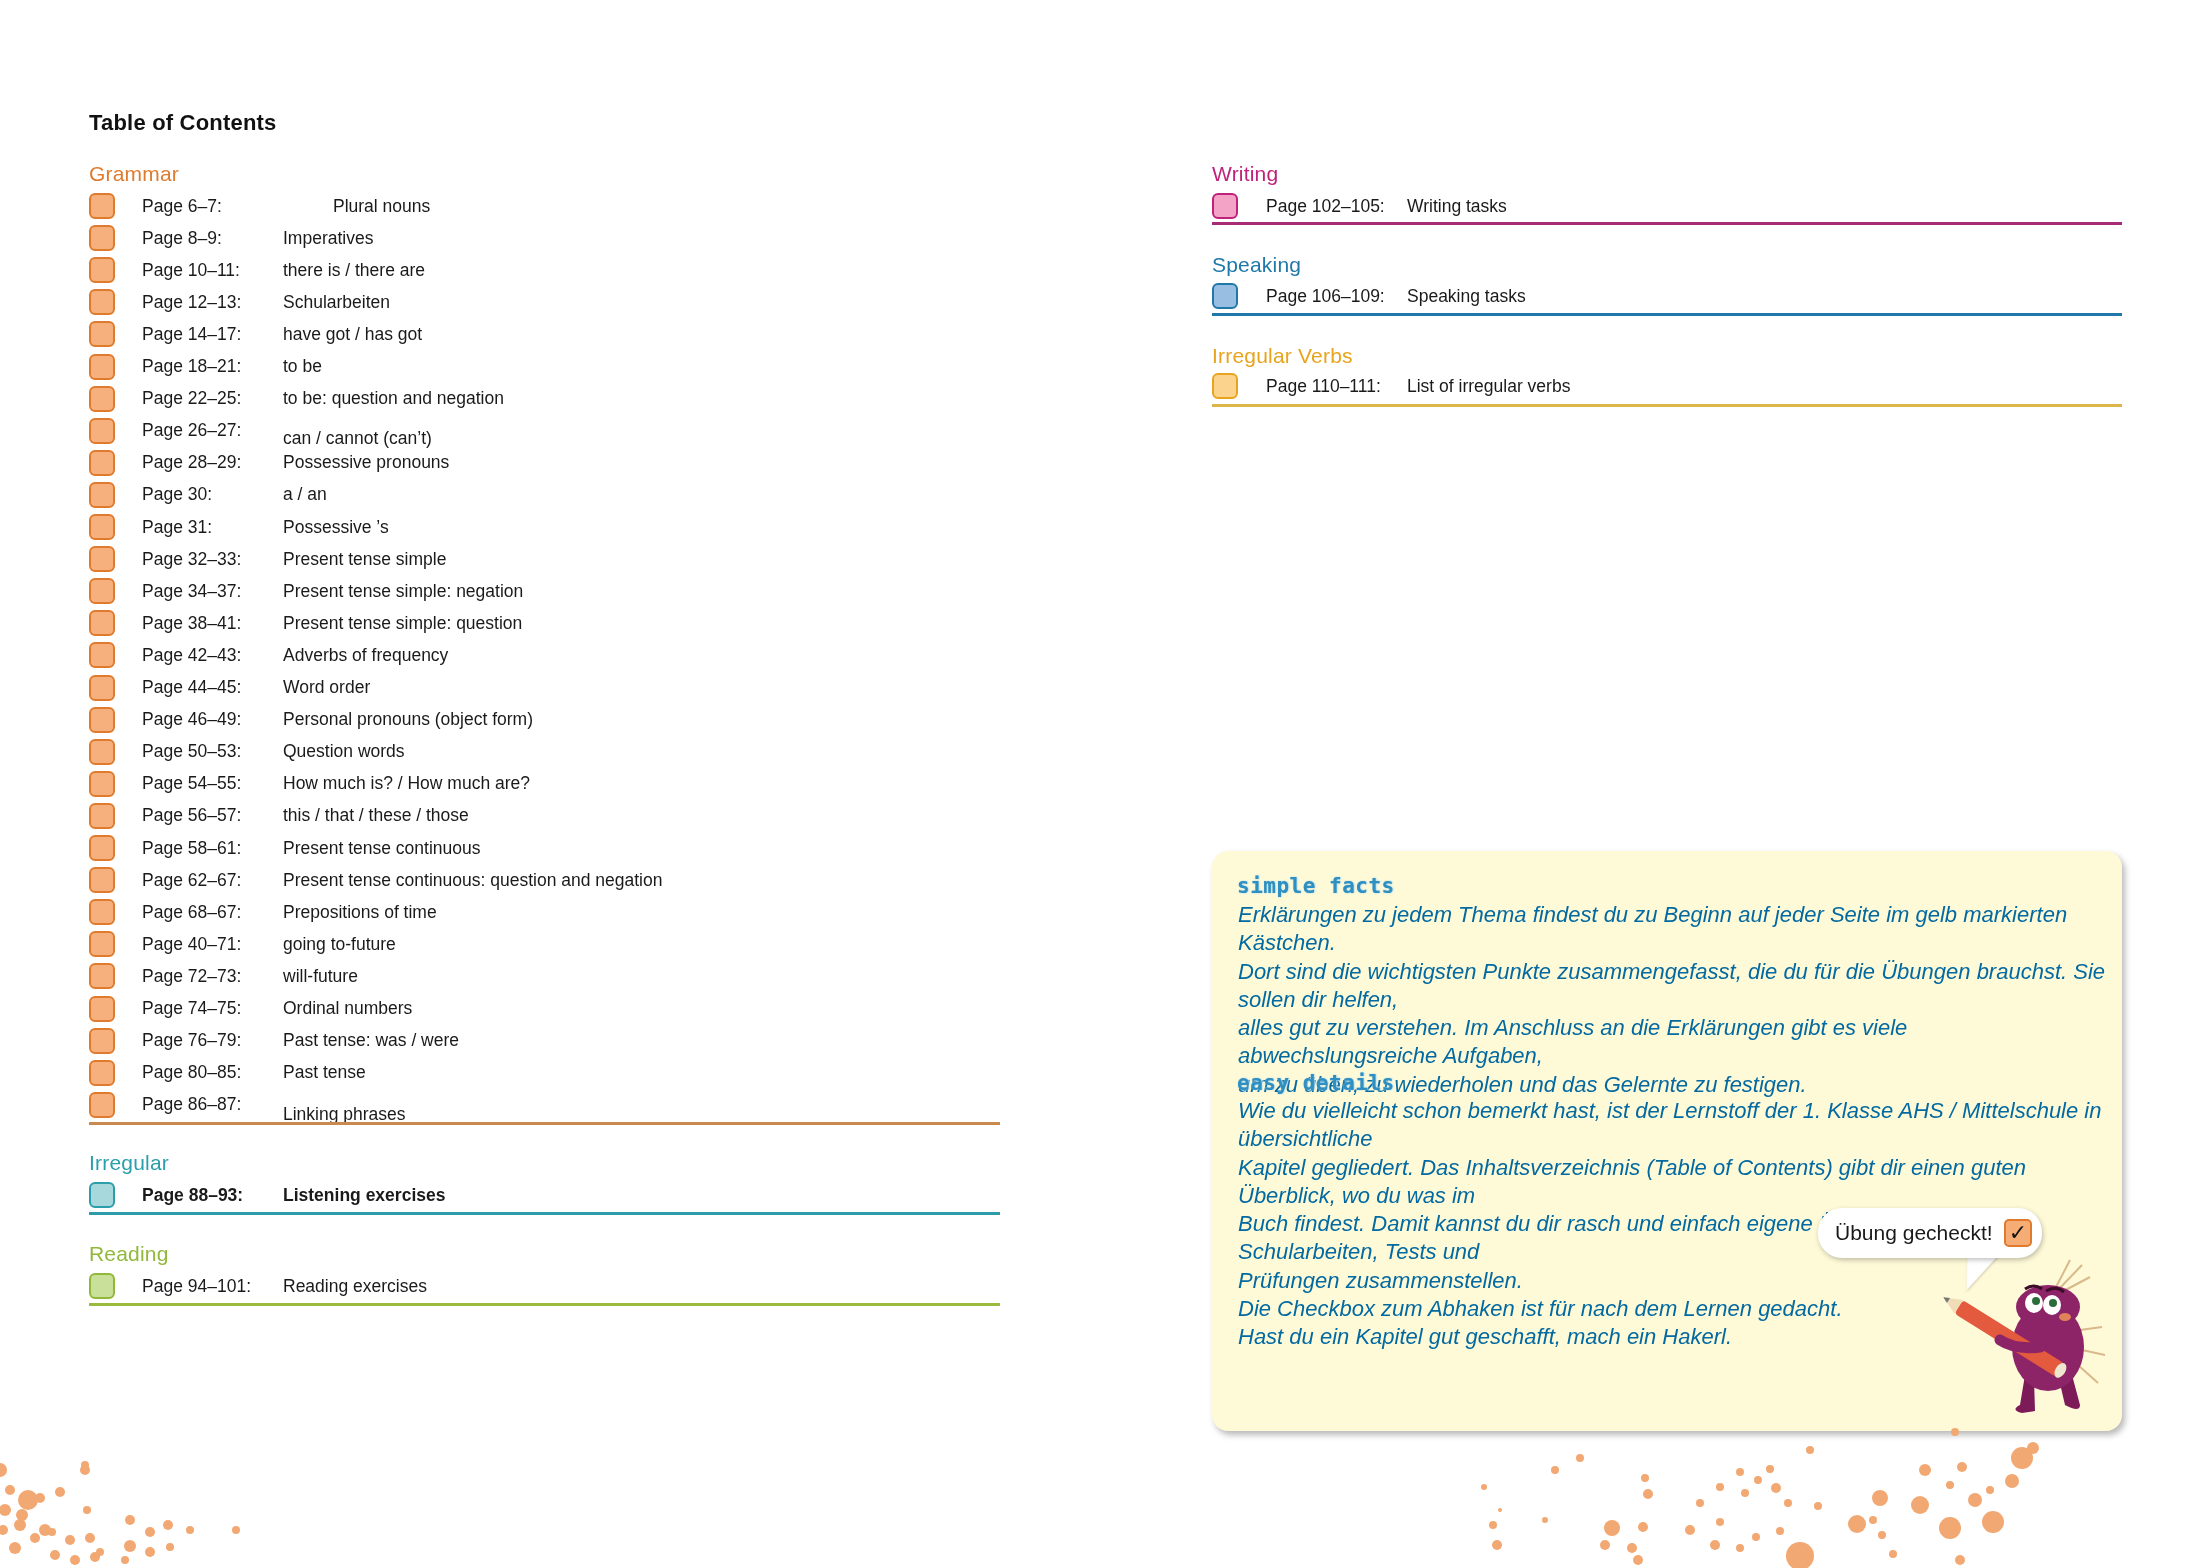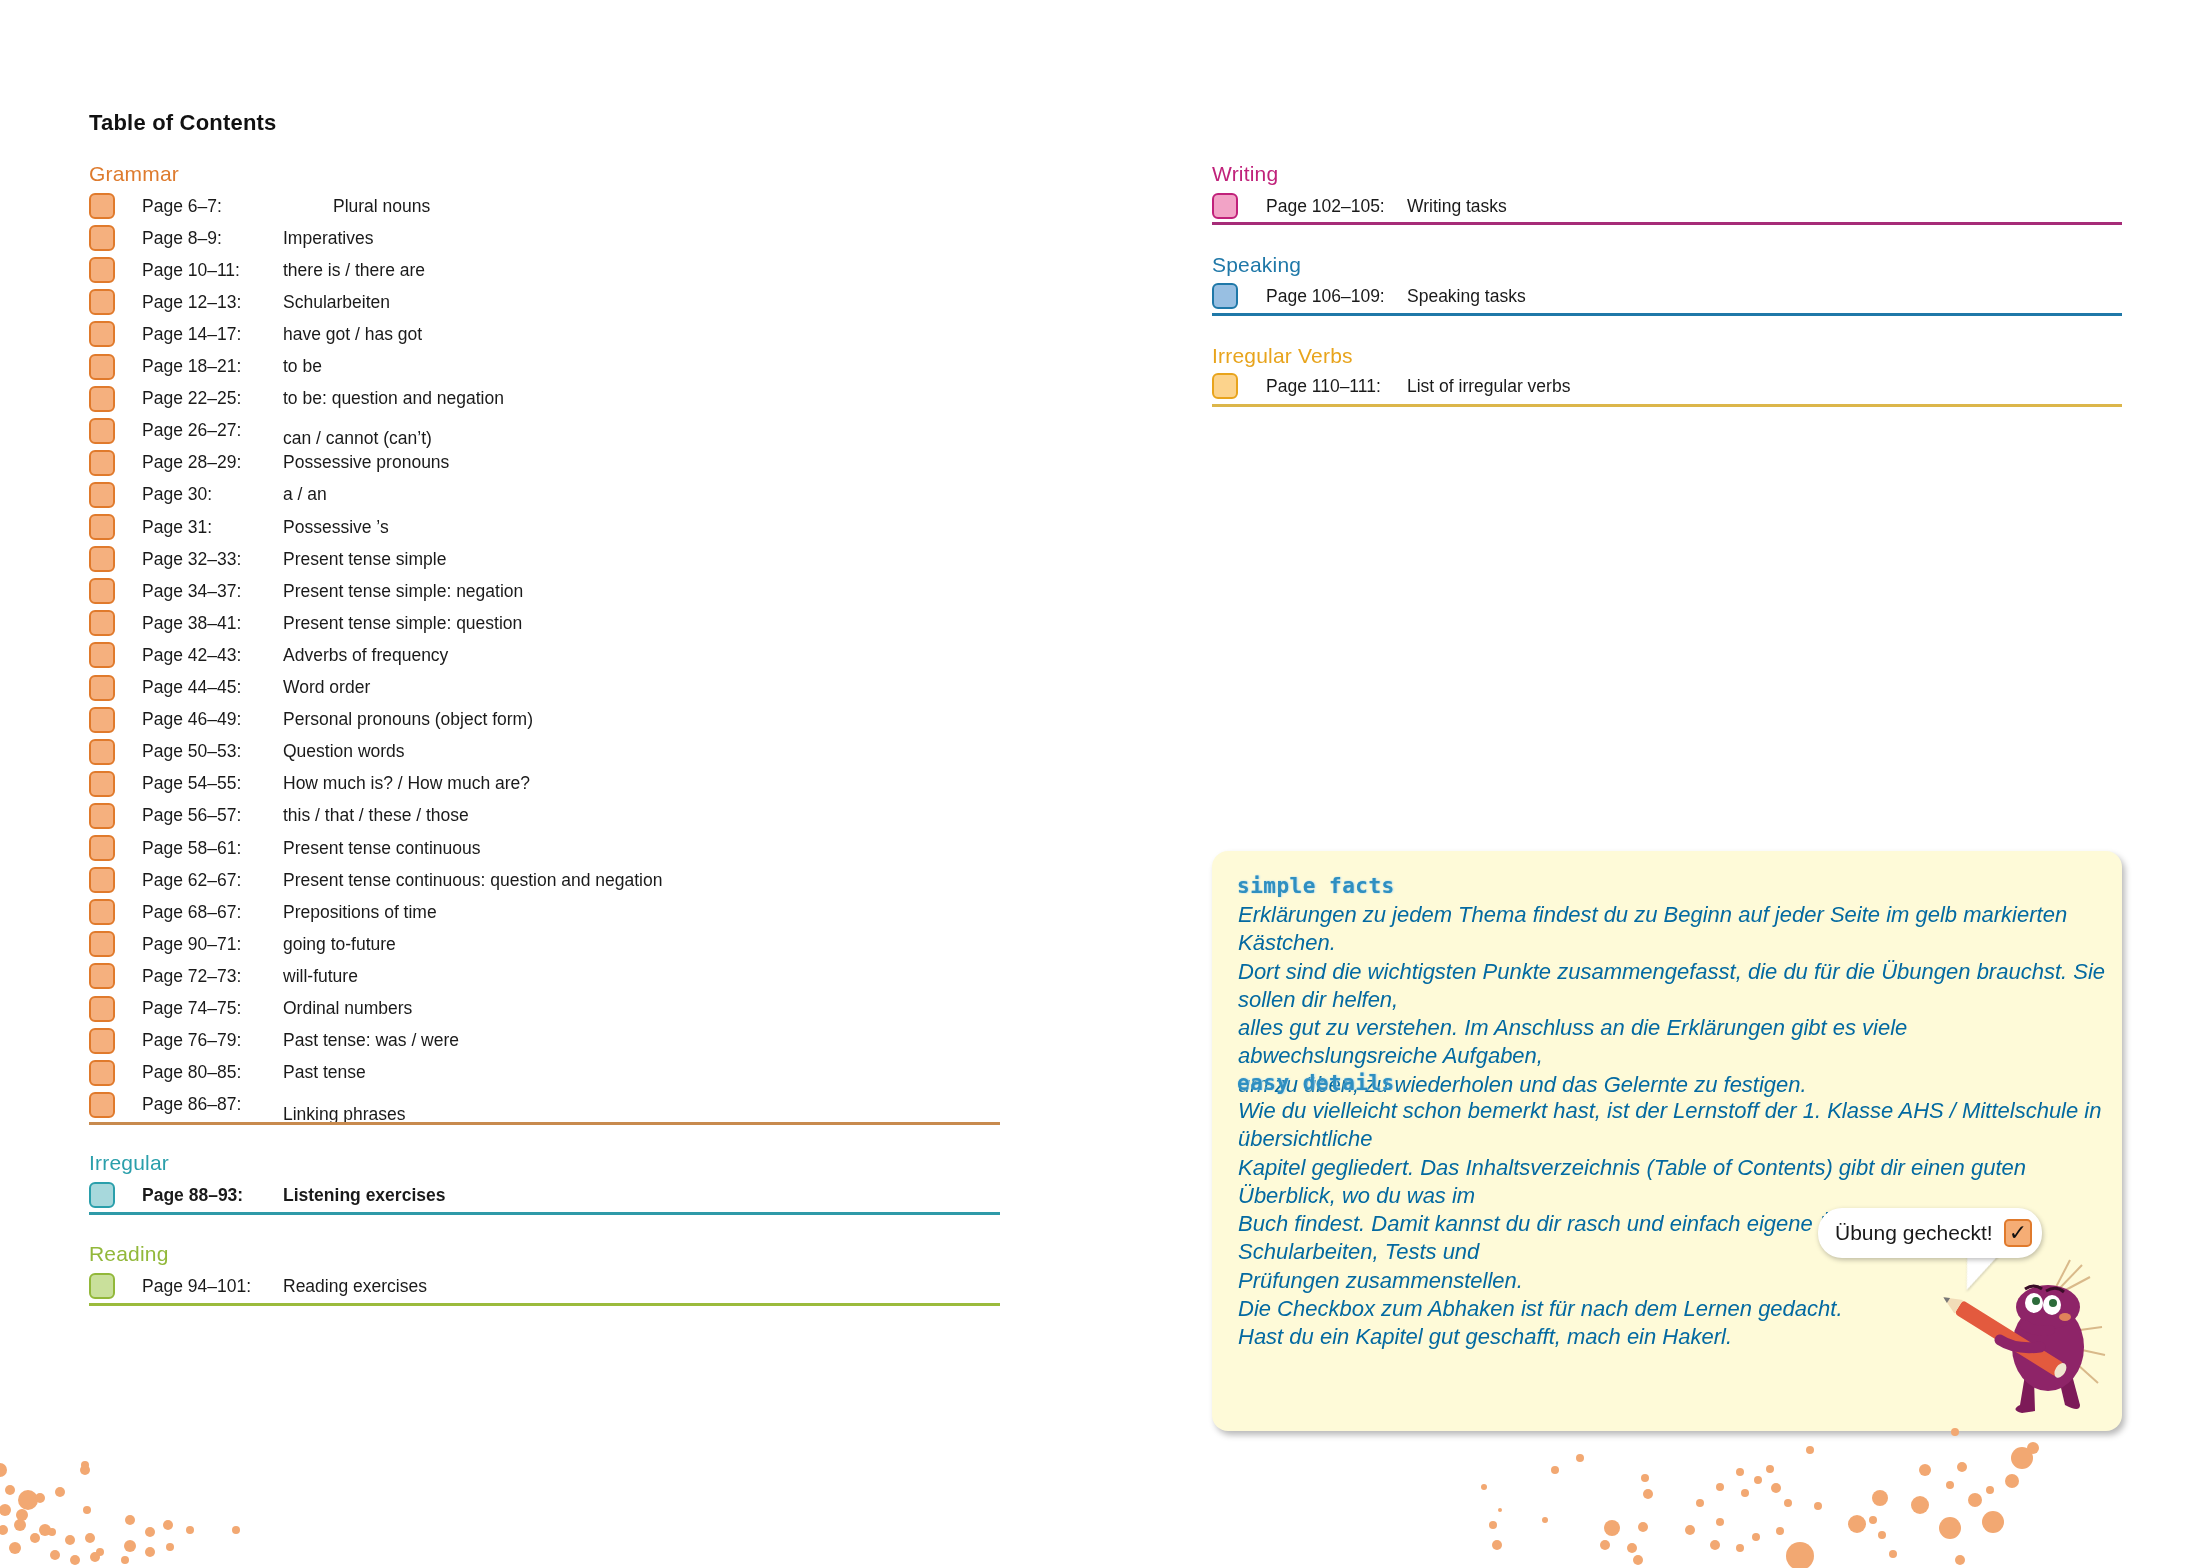--- a/index.html
+++ b/index.html
@@ -146,21 +146,21 @@
         <span class="pg" style="left: 53px;">Page 62–67:</span>
         <span class="tp" style="left: 194px;">Present tense continuous: question and negation</span>
       </div>
       <div class="cb" style="left: 89px; top: 899.2px; background: rgb(245, 176, 126); border-color: rgb(224, 122, 44);"></div>
       <div class="row" style="left: 89px; top: 899.2px; width: 900px;">
         <span class="pg" style="left: 53px;">Page 68–67:</span>
         <span class="tp" style="left: 194px;">Prepositions of time</span>
       </div>
       <div class="cb" style="left: 89px; top: 931.3px; background: rgb(245, 176, 126); border-color: rgb(224, 122, 44);"></div>
       <div class="row" style="left: 89px; top: 931.3px; width: 900px;">
-        <span class="pg" style="left: 53px;">Page 90–71:</span>
+        <span class="pg" style="left: 53px;">Page 40–71:</span>
         <span class="tp" style="left: 194px;">going to-future</span>
       </div>
       <div class="cb" style="left: 89px; top: 963.4px; background: rgb(245, 176, 126); border-color: rgb(224, 122, 44);"></div>
       <div class="row" style="left: 89px; top: 963.4px; width: 900px;">
         <span class="pg" style="left: 53px;">Page 72–73:</span>
         <span class="tp" style="left: 194px;">will-future</span>
       </div>
       <div class="cb" style="left: 89px; top: 995.5px; background: rgb(245, 176, 126); border-color: rgb(224, 122, 44);"></div>
       <div class="row" style="left: 89px; top: 995.5px; width: 900px;">
         <span class="pg" style="left: 53px;">Page 74–75:</span>

